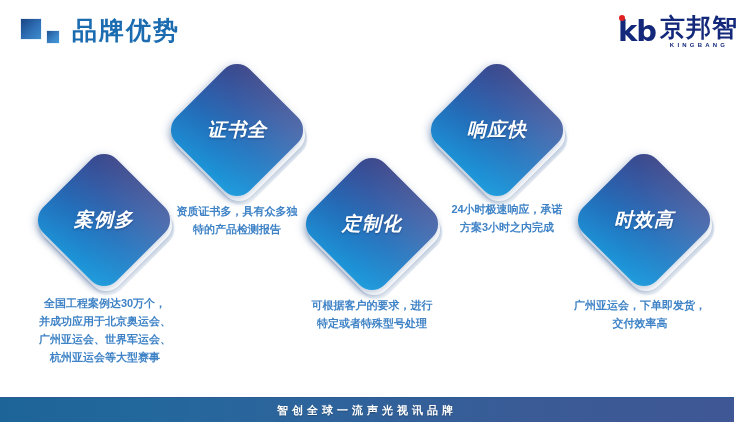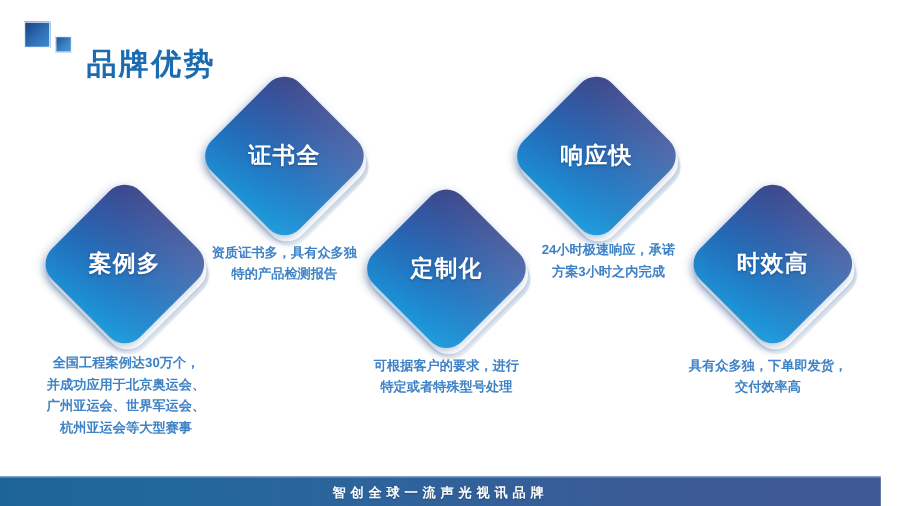--- a/index.html
+++ b/index.html
@@ -47,21 +47,20 @@
   .page-title {
     position: absolute;
     left: 72px;
     top: 14px;
     font-size: 25px;
     font-weight: bold;
     color: #1a6bb0;
     letter-spacing: 2px;
     line-height: 32px;
     white-space: nowrap;
-    margin-top: 24px;
   }
 
   
   .logo {
     position: absolute;
     right: 12px;
     top: 14px;
     height: 34px;
     display: flex;
     align-items: center;
@@ -167,20 +166,21 @@
     height: 104px;
     display: flex;
     align-items: center;
     justify-content: center;
     color: #ffffff;
     font-size: 19px;
     font-weight: bold;
     letter-spacing: 1px;
     text-shadow: 0 1px 2px rgba(10,40,90,0.45);
     white-space: nowrap;
+    font-style: italic;
   }
   .desc {
     position: absolute;
     color: #3f83c6;
     font-size: 11px;
     line-height: 18px;
     text-align: center;
     font-weight: bold;
     white-space: pre-line;
   }
@@ -210,20 +210,30 @@
 <body>
 
 <div id="slide">
 
   <div class="header-marks">
     <div class="sq-big"></div>
     <div class="sq-small"></div>
   </div>
   <div class="page-title">品牌优势</div>
 
+  <div class="logo">
+    <div class="logo-kb">
+      <span class="logo-dot"></span>
+      <span>kb</span>
+    </div>
+    <div class="logo-cn">
+      <div class="logo-cn-main">京邦智</div>
+      <div class="logo-cn-sub">KINGBANG</div>
+    </div>
+  </div>
 
   <div class="item">
     <div class="diamond-wrap" style="left:52px; top:168px;text-align:center;">
       <div class="diamond-shadow"></div>
       <div class="diamond-shadow2"></div>
       <div class="diamond"></div>
       <div class="diamond-gloss"></div>
       <div class="diamond-label">案例多</div>
     </div>
     <div class="desc" style="left:10px; top:294px; width:190px;">全国工程案例达30万个，
@@ -269,21 +279,21 @@
   </div>
 
   <div class="item">
     <div class="diamond-wrap" style="left:592px; top:168px;">
       <div class="diamond-shadow"></div>
       <div class="diamond-shadow2"></div>
       <div class="diamond"></div>
       <div class="diamond-gloss"></div>
       <div class="diamond-label">时效高</div>
     </div>
-    <div class="desc" style="left:550px; top:296px; width:180px;">具有众多独，下单即发货，
+    <div class="desc" style="left:550px; top:296px; width:180px;">广州亚运会，下单即发货，
 交付效率高</div>
   </div>
 
   <div class="footer">
     <span class="footer-text">智创全球一流声光视讯品牌</span>
   </div>
 
 </div>
 
 </body></html>

